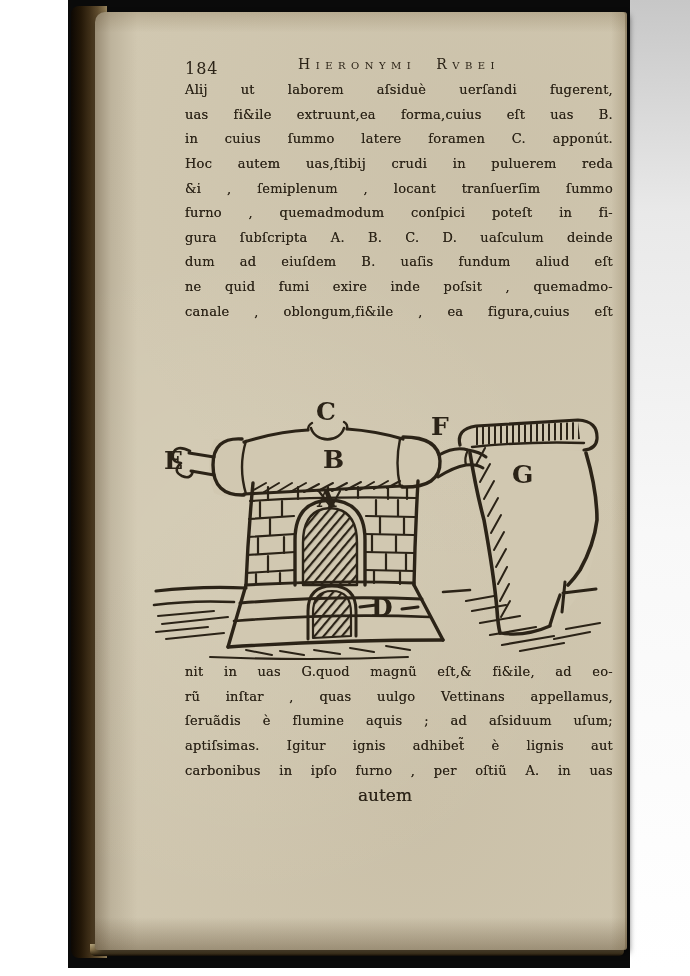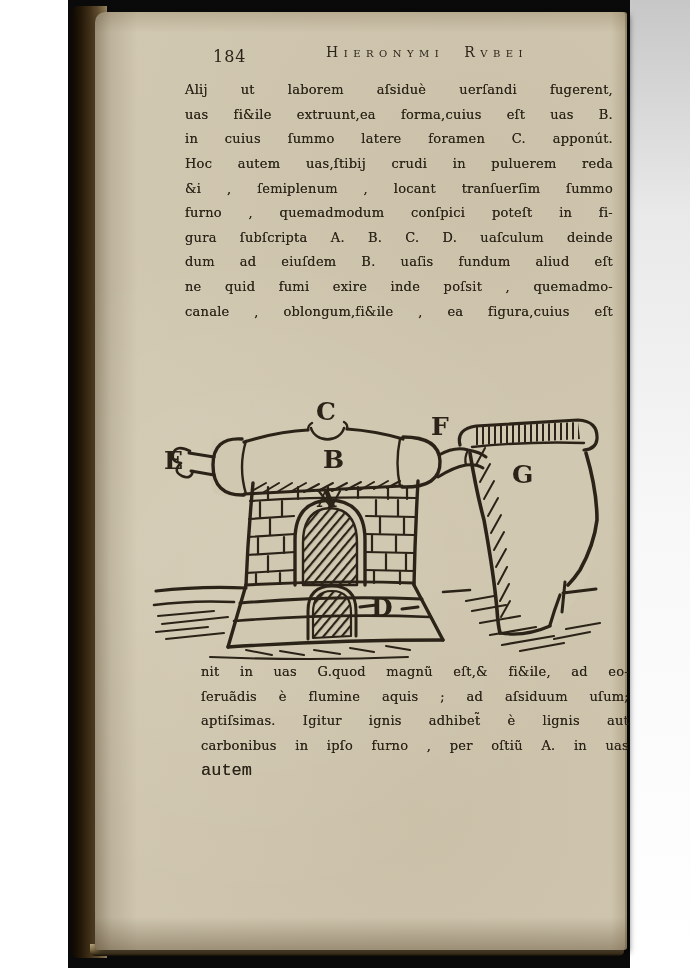--- a/index.html
+++ b/index.html
@@ -33,42 +33,41 @@
       radial-gradient(circle at 72% 18%, rgba(126,106,74,0.07), transparent 45%),
       radial-gradient(circle at 30% 60%, rgba(255,255,240,0.10), transparent 50%),
       radial-gradient(circle at 60% 85%, rgba(120,98,64,0.08), transparent 45%),
       linear-gradient(90deg, rgba(70,52,28,0.40) 0%, rgba(70,52,28,0.14) 3%, rgba(70,52,28,0) 8%),
       linear-gradient(270deg, rgba(116,96,62,0.28) 0%, rgba(116,96,62,0) 3%),
       linear-gradient(180deg, rgba(116,96,62,0.25) 0%, rgba(116,96,62,0) 2.2%, rgba(116,96,62,0) 96.5%, rgba(80,62,36,0.40) 100%),
       #d1c8b1;
     box-shadow: inset -2px 0 0 rgba(90,72,44,0.35), 2px 3px 6px rgba(0,0,0,0.6);
     color:#2b2317;
   }
-  .header-row{position:absolute;left:90px;top:32px;width:428px;height:24px;margin-left:28px;}
+  .header-row{position:absolute;left:90px;top:44px;width:428px;height:24px;}
   .page-number{
     position:absolute;left:0px;top:3px;font-size:16px;letter-spacing:1px;
   }
   .running-header{
     text-align:center;font-size:14px;letter-spacing:5.5px;word-spacing:10px;
     font-variant:small-caps;
   }
   .textblock{position:absolute;left:90px;width:428px;}
   .para-top{top:66px;}
-  .para-bottom{top:648px;margin-left:16px;}
+  .para-bottom{top:648px;}
   .tline{
     height:24.65px;line-height:24.65px;font-size:13px;
     letter-spacing:0.25px;word-spacing:1px;white-space:nowrap;
     text-align:justify;text-align-last:justify;-moz-text-align-last:justify;
     text-shadow:0 0 0.5px rgba(43,35,23,0.7);
   }
   .catchword-line{
     height:24.65px;line-height:24.65px;font-size:17px;
-    text-align:left;padding-right:28px;
+    text-align:center;padding-right:28px;
     text-shadow:0 0 0.5px rgba(43,35,23,0.7);
-    font-family:Liberation Mono, monospace;
   }
   .figure{position:absolute;left:55px;top:383px;width:460px;height:268px;}
   .figure svg{display:block;}
   .fig-letter{
     font-family:"DejaVu Serif",serif;font-weight:bold;font-size:25px;fill:#2b2317;
   }
 </style>
 </head>
 <body>
 
@@ -203,20 +202,21 @@
         <text class="fig-letter" x="14" y="74">E</text>
         <text class="fig-letter" x="173" y="73">B</text>
         <text class="fig-letter" x="362" y="88">G</text>
         <text class="fig-letter" x="167" y="112">A</text>
         <text class="fig-letter" x="221" y="221">D</text>
       </svg>
     </div>
 
     <div class="textblock para-bottom">
       <div class="tline">nit in uas G.quod magnũ eſt,&amp; fi&amp;ile, ad eo-</div>
+      <div class="tline">rũ inſtar , quas uulgo Vettinans appellamus,</div>
       <div class="tline">ſeruãdis è flumine aquis ; ad aſsiduum uſum;</div>
       <div class="tline">aptiſsimas. Igitur ignis adhibet̃ è lignis aut</div>
       <div class="tline">carbonibus in ipſo furno , per oſtiũ A. in uas</div>
       <div class="catchword-line">autem</div>
     </div>
 
   </div>
 </div>
 
 </body></html>

